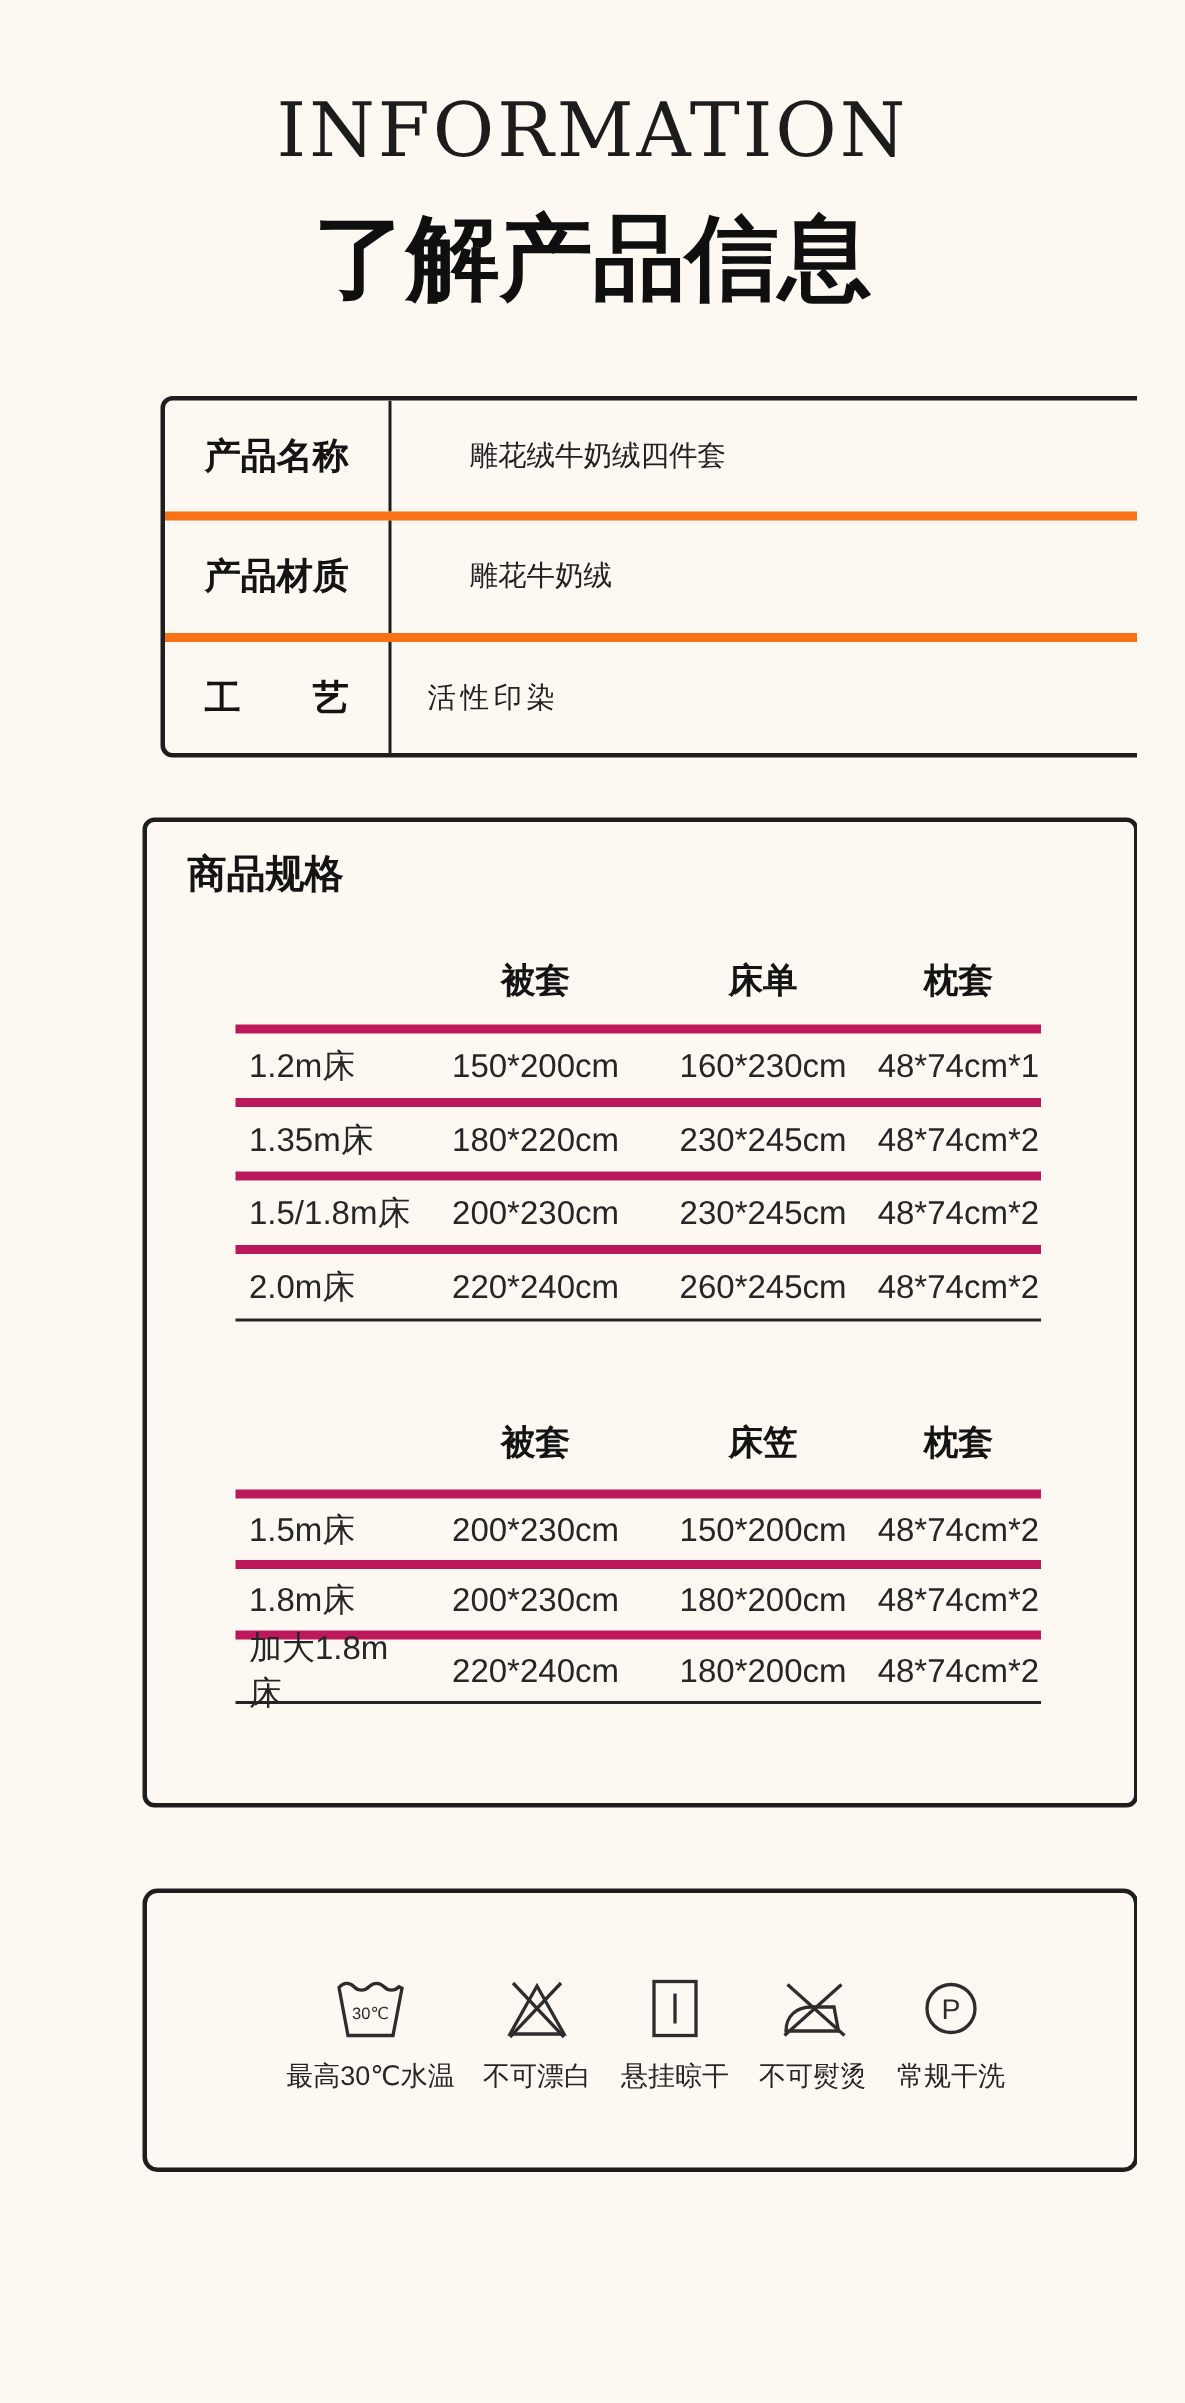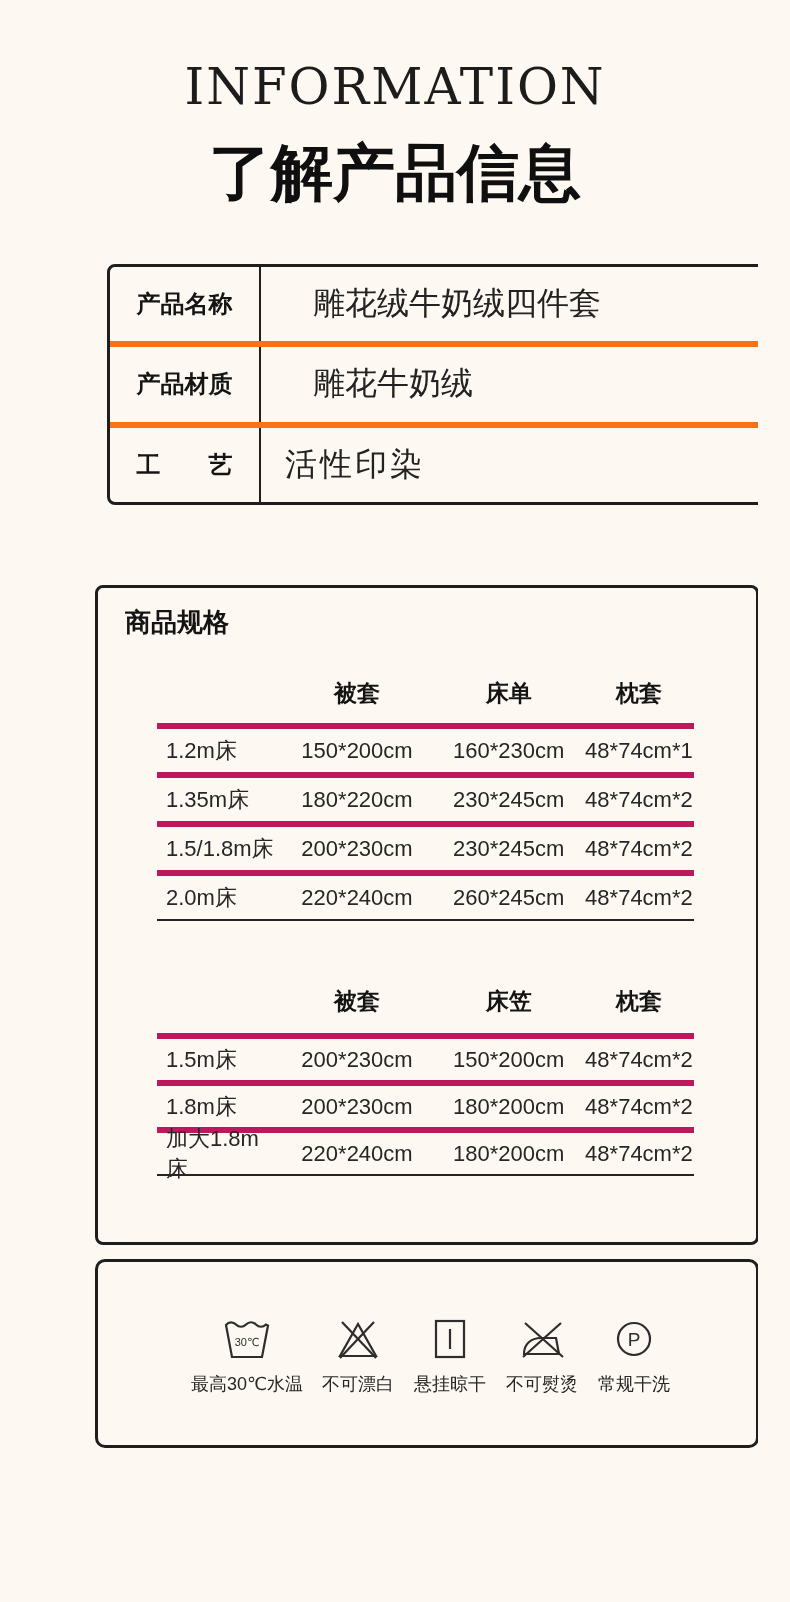--- a/index.html
+++ b/index.html
@@ -27,27 +27,27 @@
   }
   .info-row { flex:1; display:flex; border-top:6px solid #f97316; }
   .info-row:first-child { border-top:none; }
   .info-label {
     width:151px; border-right:2px solid #1e1e1e;
     display:flex; align-items:center; justify-content:center;
     font-size:24px; font-weight:bold; color:#141414;
   }
   .info-value {
     flex:1; display:flex; align-items:center;
-    padding-left:52px; font-size:32px; color:#222;
+    padding-left:52px; font-size:19px; color:#222;
   }
   .info-value.craft { letter-spacing:3px;padding-left:24px; }
   
   .specs-box {
     position:absolute; top:545px; left:63px; width:664px; height:660px;
-    border:3px solid #1e1e1e; border-radius:8px;margin-top:40px;
+    border:3px solid #1e1e1e; border-radius:8px;
   }
   .specs-title { position:absolute; top:17px; left:27px; font-size:26px; font-weight:bold; color:#141414; }
   .spec-table { position:absolute; left:59px; right:62px; }
   .spec-table.t1 { top:75px; }
   .spec-table.t2 { top:381px; }
   .spec-head { height:60px; display:flex; align-items:center; font-weight:bold; font-size:23px; color:#141414; }
   .t2 .spec-head { height:64px; }
   .spec-row {
     height:49px; display:flex; align-items:center;
     border-top:6px solid #be185d; font-size:22px; color:#262626;

